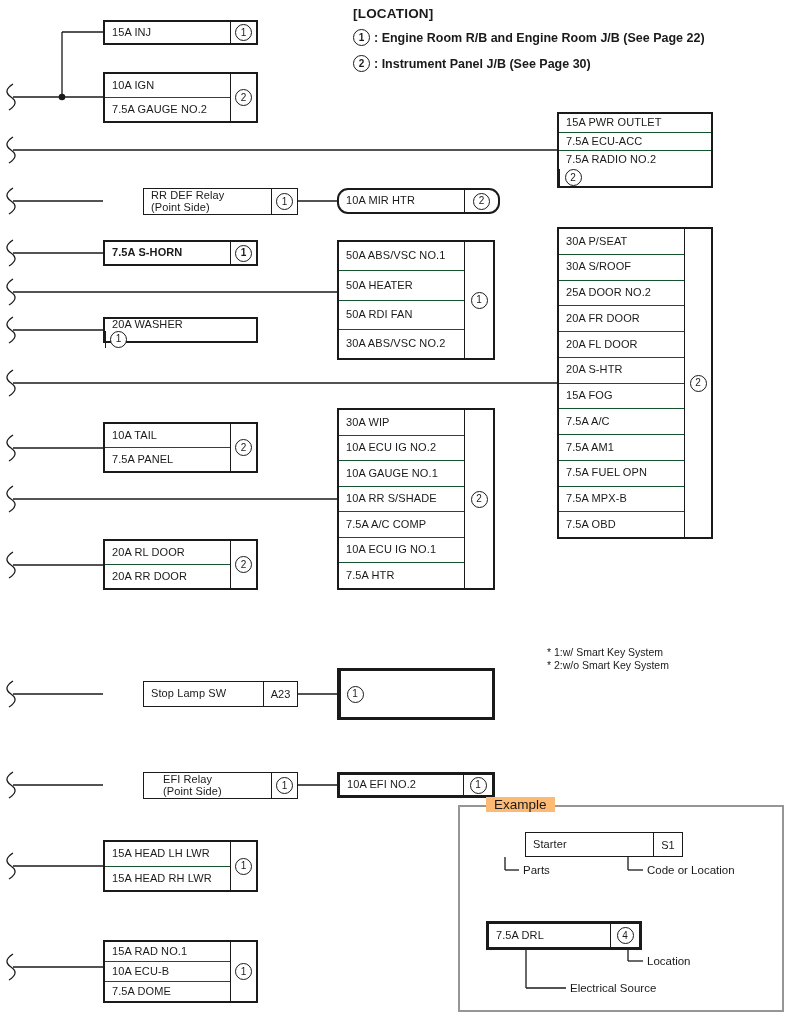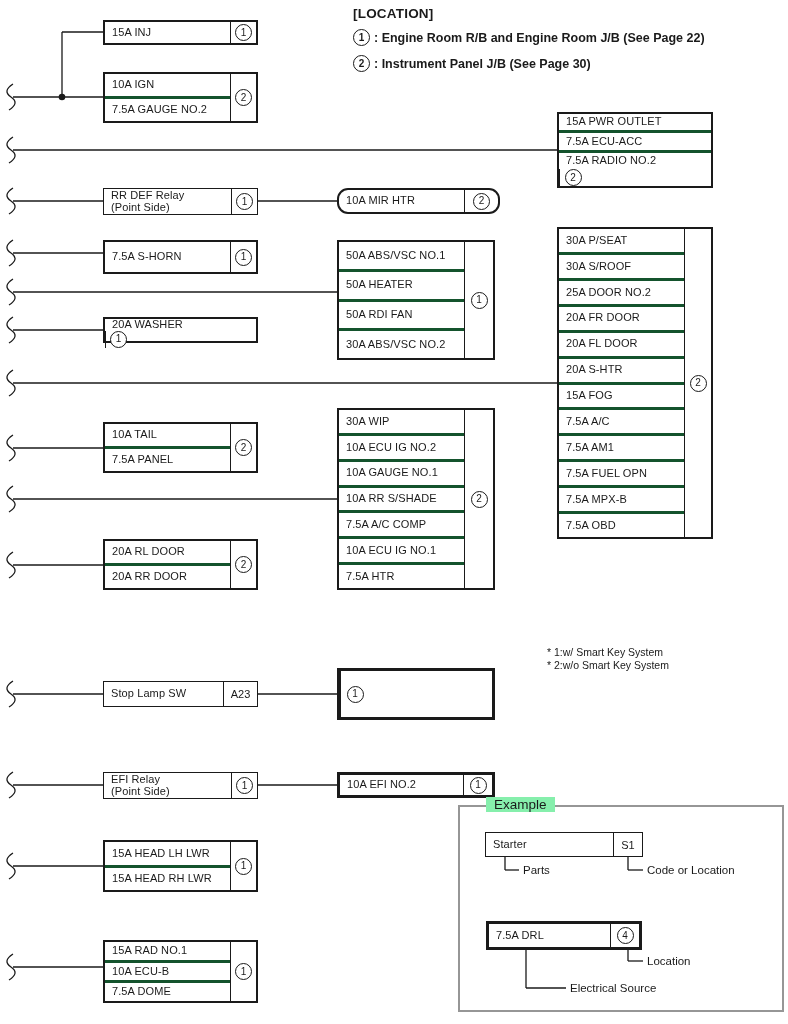--- a/index.html
+++ b/index.html
@@ -1,42 +1,42 @@
 <!DOCTYPE html>
 <html><head>
 <meta charset="utf-8">
 <style>
   html,body{margin:0;padding:0;background:#fff;}
   .page{position:relative;width:788px;height:1024px;background:#fff;overflow:hidden;
         font-family:"Liberation Sans",sans-serif;color:#1a1a1a;}
   svg.wires{position:absolute;left:0;top:0;pointer-events:none;}
   
   .block{position:absolute;box-sizing:border-box;border:2px solid #1a1a1a;background:#fff;display:flex;}
-  .block.thin{border-width:1px;}
+  .block.thin{border-width:1px;margin-left:40px;}
   .block.xthick{border-width:3px;}
   .rows{flex:1;display:flex;flex-direction:column;min-width:0;}
-  .row{flex:1;display:flex;align-items:center;padding-left:7px;border-bottom:3px solid #14532d;
+  .row{flex:1;display:flex;align-items:center;padding-left:7px;border-bottom:1px solid #14532d;
        font-size:11px;white-space:pre-line;line-height:11.5px;letter-spacing:.1px;}
   .row:last-child{border-bottom:none;}
   .bcol{border-left:1px solid #1a1a1a;display:flex;align-items:center;justify-content:center;flex:0 0 auto;}
   .badge{box-sizing:border-box;width:17px;height:17px;border:1px solid #1a1a1a;border-radius:50%;
          display:inline-flex;align-items:center;justify-content:center;font-size:10px;line-height:1;
          background:#fff;flex:0 0 auto;}
   .codetxt{font-size:11px;}
   
   .legend{position:absolute;left:353px;top:6px;font-weight:bold;}
   .legend-title{font-size:13.5px;margin-bottom:8px;letter-spacing:.2px;}
   .legend-item{display:flex;align-items:center;margin-bottom:9px;font-size:12.5px;}
   .legend-item .badge{margin-right:4px;}
   
   .notes{position:absolute;left:547px;top:646px;font-size:10.5px;line-height:13px;}
   
   .example-panel{position:absolute;left:458px;top:805px;width:326px;height:207px;
                  border:2px solid #969696;box-sizing:border-box;background:transparent;}
-  .example-title{position:absolute;left:486px;top:797px;background:#86efac;padding:0 8px;font-size:13.5px;}
+  .example-title{position:absolute;left:486px;top:797px;background:#fdba74;padding:0 8px;font-size:13.5px;}
   .cap{position:absolute;font-size:11.5px;transform:translateY(-50%);white-space:nowrap;}
 </style>
 </head>
 <body>
 
 <div class="page">
 
   <svg class="wires" width="788" height="1024">
       <line x1="13" y1="97" x2="103" y2="97" stroke="#1a1a1a" stroke-width="1.3"></line>
       <path d="M 13 84 Q 2 91 11 97 Q 20 103 9 110" fill="none" stroke="#1a1a1a" stroke-width="1.3"></path>
@@ -132,21 +132,21 @@
         </div>
       </div>
       <div class="block" style="left: 337px; top: 188px; width: 163px; height: 26px; border-radius: 11px;">
         <div class="rows">
           <div class="row">10A MIR HTR</div>
         </div>
         <div class="bcol" style="width: 33px;">
           <span class="badge">2</span>
         </div>
       </div>
-      <div class="block" style="left: 103px; top: 240px; width: 155px; height: 34px;">
+      <div class="block" style="left: 103px; top: 240px; width: 155px; height: 26px; font-weight: bold;">
         <div class="rows">
           <div class="row">7.5A S-HORN</div>
         </div>
         <div class="bcol" style="width: 25px;">
           <span class="badge">1</span>
         </div>
       </div>
       <div class="block" style="left: 337px; top: 240px; width: 158px; height: 120px;">
         <div class="rows">
           <div class="row">50A ABS/VSC NO.1</div>
@@ -223,21 +223,21 @@
         </div>
         <div class="bcol" style="width: 33px;">
           <span class="codetxt">A23</span>
         </div>
       </div>
       <div class="block xthick" style="left: 337px; top: 668px; width: 158px; height: 52px;">
         <div class="bcol" style="width: 28px;">
           <span class="badge">1</span>
         </div>
       </div>
-      <div class="block thin" style="left: 103px; top: 772px; width: 155px; height: 27px;">
+      <div class="block thin" style="left: 103px; top: 772px; width: 155px; height: 27px; padding-left: 12px;">
         <div class="rows">
           <div class="row">EFI Relay
 (Point Side)</div>
         </div>
         <div class="bcol" style="width: 25px;">
           <span class="badge">1</span>
         </div>
       </div>
       <div class="block xthick" style="left: 337px; top: 772px; width: 158px; height: 26px;">
         <div class="rows">

